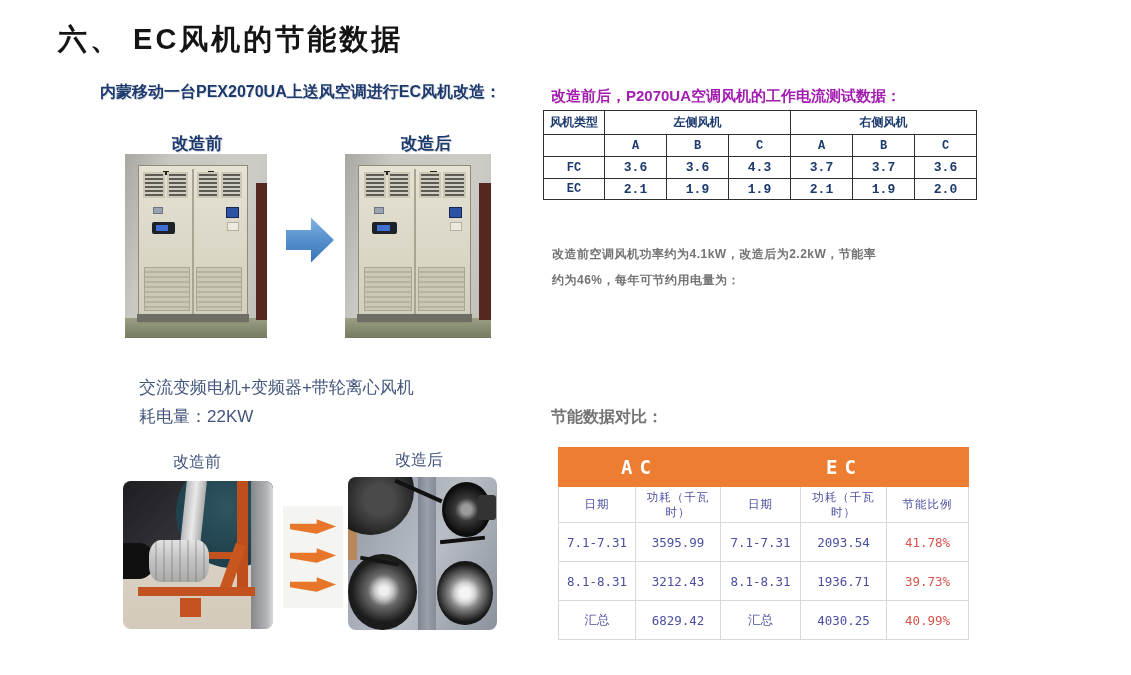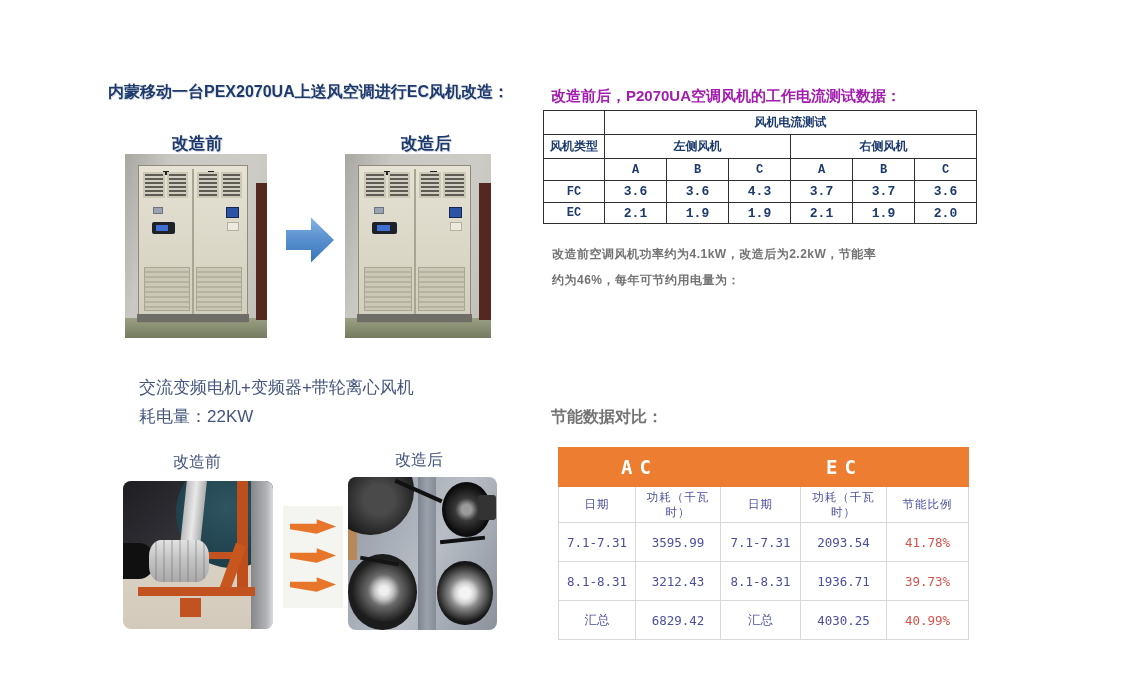--- a/index.html
+++ b/index.html
@@ -2,21 +2,21 @@
 <html><head>
 <meta charset="utf-8">
 <style>
   html,body{margin:0;padding:0;background:#ffffff;}
   #slide{position:relative;width:1131px;height:675px;background:#ffffff;overflow:hidden;
          font-family:"Liberation Sans",sans-serif;}
   .abs{position:absolute;}
 
   
   .slide-title{left:58px;top:20px;font-size:29px;font-weight:bold;color:#141414;letter-spacing:3px;}
-  .subtitle{left:108px;top:82px;font-size:16px;font-weight:bold;color:#1c3a6e;text-shadow:1px 1px 0 rgba(120,120,140,.25);}
+  .subtitle{left:100px;top:82px;font-size:16px;font-weight:bold;color:#1c3a6e;text-shadow:1px 1px 0 rgba(120,120,140,.25);}
   .ph-label{font-size:17px;font-weight:bold;color:#1c3a6e;text-shadow:1px 1px 0 rgba(120,120,140,.25);text-align:center;width:90px;}
   .desc{font-size:17px;color:#44567e;}
   .ph-label2{font-size:16px;color:#44567e;text-align:center;width:90px;}
   .caption-navy{font-size:15px;font-weight:bold;color:#a21caf;}
   .para{font-size:12px;font-weight:bold;color:#737373;letter-spacing:.5px;}
   .caption-compare{font-size:16px;font-weight:bold;color:#737373;}
 
   
   table.cur{position:absolute;left:543px;top:110px;width:434px;border-collapse:collapse;table-layout:fixed;}
   table.cur td,table.cur th{border:1px solid #2f2f2f;text-align:center;vertical-align:middle;
@@ -91,20 +91,21 @@
   .arrow-orange{position:absolute;left:7px;width:46px;height:17px;
     clip-path:polygon(0 34%,58% 34%,58% 8%,100% 50%,58% 92%,0 66%,0 66%);
     background:#e8762a;}
   .ao1{top:12px}.ao2{top:41px}.ao3{top:70px}
 </style>
 </head>
 <body>
 
 <div id="slide">
 
+  <div class="abs slide-title">六、 EC风机的节能数据</div>
   <div class="abs subtitle">内蒙移动一台PEX2070UA上送风空调进行EC风机改造：</div>
 
   <div class="abs ph-label" style="left:152px;top:132px;">改造前</div>
   <div class="abs ph-label" style="left:381px;top:132px;">改造后</div>
 
   <div class="ph ph-ac" style="left:125px;top:154px;width:142px;height:184px;">
     <div class="ac-floor"></div>
       <div class="ac-red"></div>
     <div class="ac-cab">
       <div class="ac-cap" style="left:22%;"></div>
@@ -192,24 +193,20 @@
     <colgroup>
         <col style="width:61px">
         <col>
         <col>
         <col>
         <col>
         <col>
         <col>
       </colgroup>
     <tbody>
-        <tr style="height:24px">
-      <td></td>
-      <td colspan="6">风机电流测试</td>
-    </tr>
     <tr style="height:24px">
       <td>风机类型</td>
       <td colspan="3">左侧风机</td>
       <td colspan="3">右侧风机</td>
     </tr>
     <tr style="height:22px">
       <td></td>
       <td class="latin">A</td>
       <td class="latin">B</td>
       <td class="latin">C</td>

